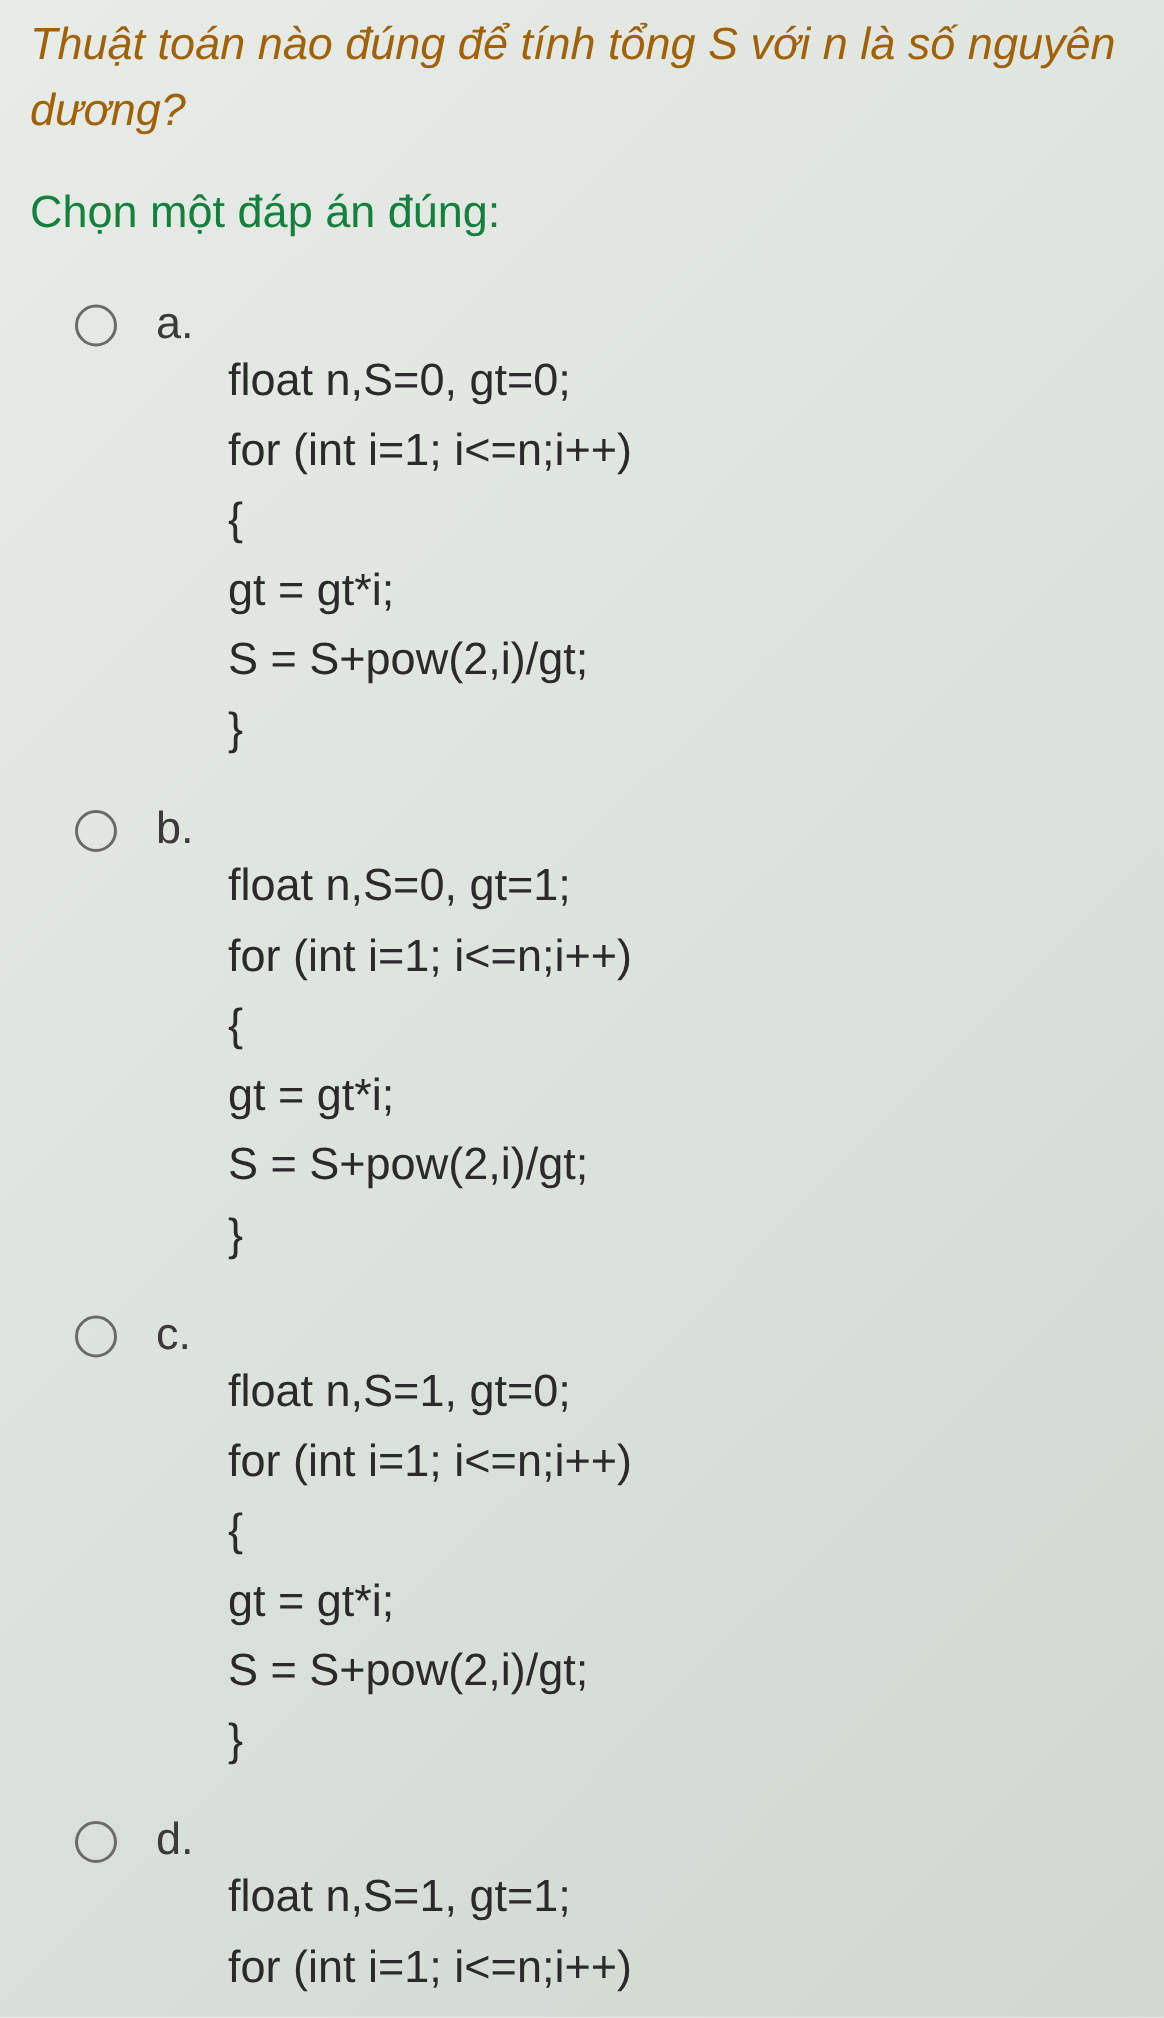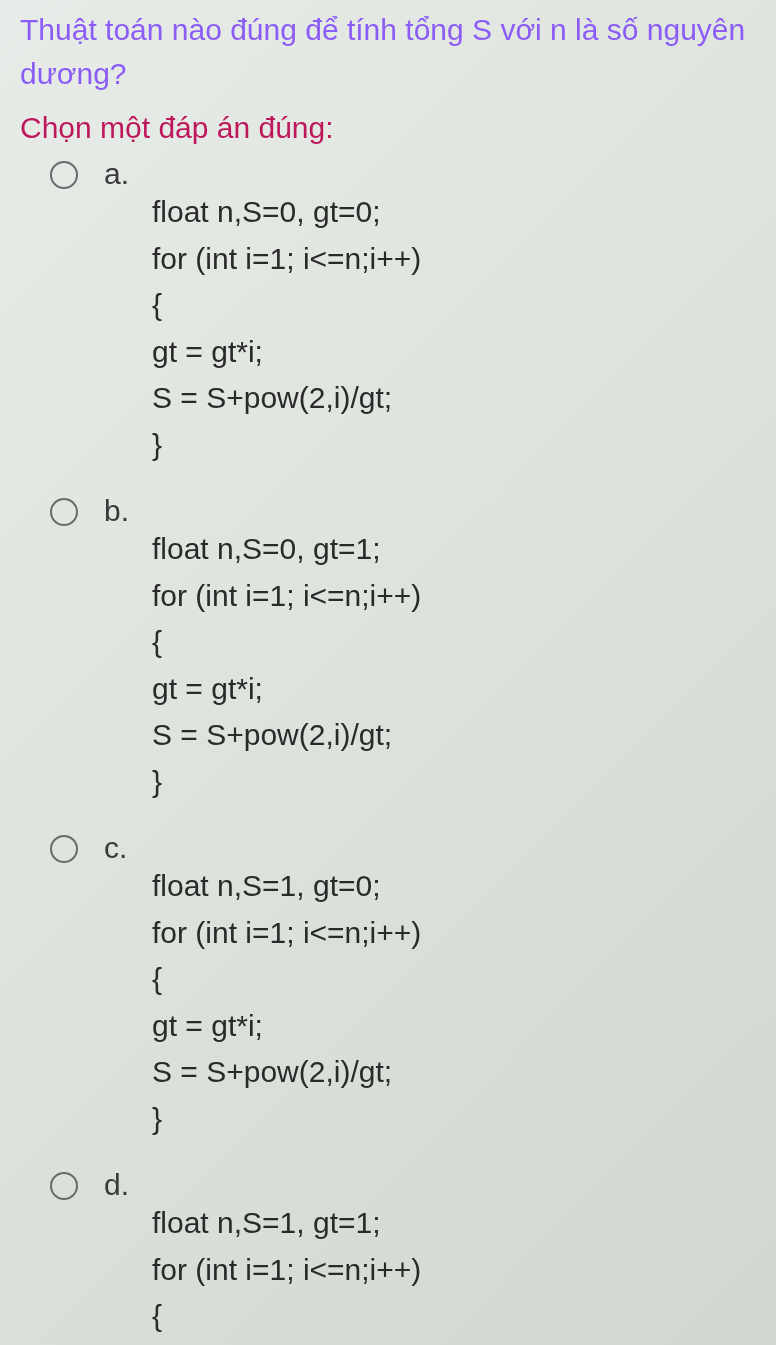--- a/index.html
+++ b/index.html
@@ -9,27 +9,28 @@
     background: linear-gradient(135deg, #e8ece8 0%, #dce2dc 50%, #d0d8d0 100%);
     font-family: Arial, Helvetica, sans-serif;
     color: #2a2a2a;
     padding: 8px 20px 20px 20px;
     overflow: hidden;
     position: relative;
   }
   .question {
     font-size: 30px;
     line-height: 1.45;
-    margin-bottom: 16px;
-    color: #8b5cf6;
+    margin-bottom: 30px;
+    color: #a16207;
+    font-style: italic;
   }
   .instruction {
     font-size: 30px;
-    margin-bottom: 12px;
-    color: #be185d;
+    margin-bottom: 40px;
+    color: #15803d;
   }
   .options {
     padding-left: 30px;
   }
   .option {
     display: flex;
     align-items: flex-start;
     margin-bottom: 26px;
   }
   .radio {

